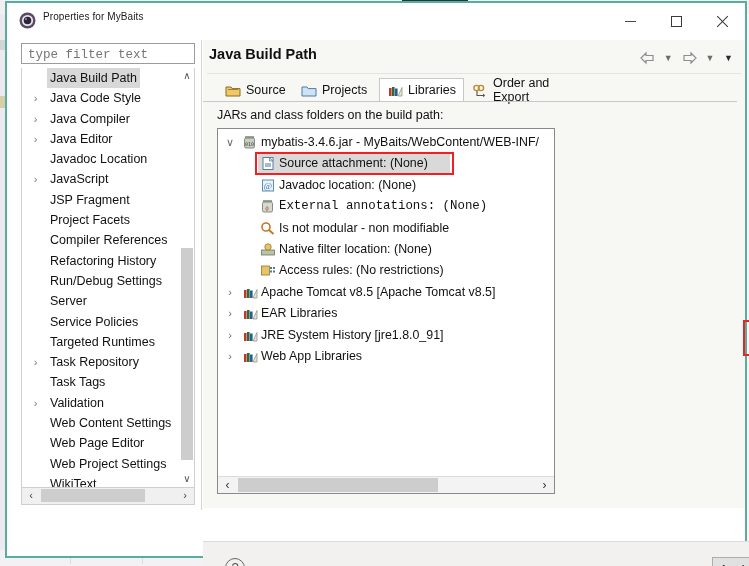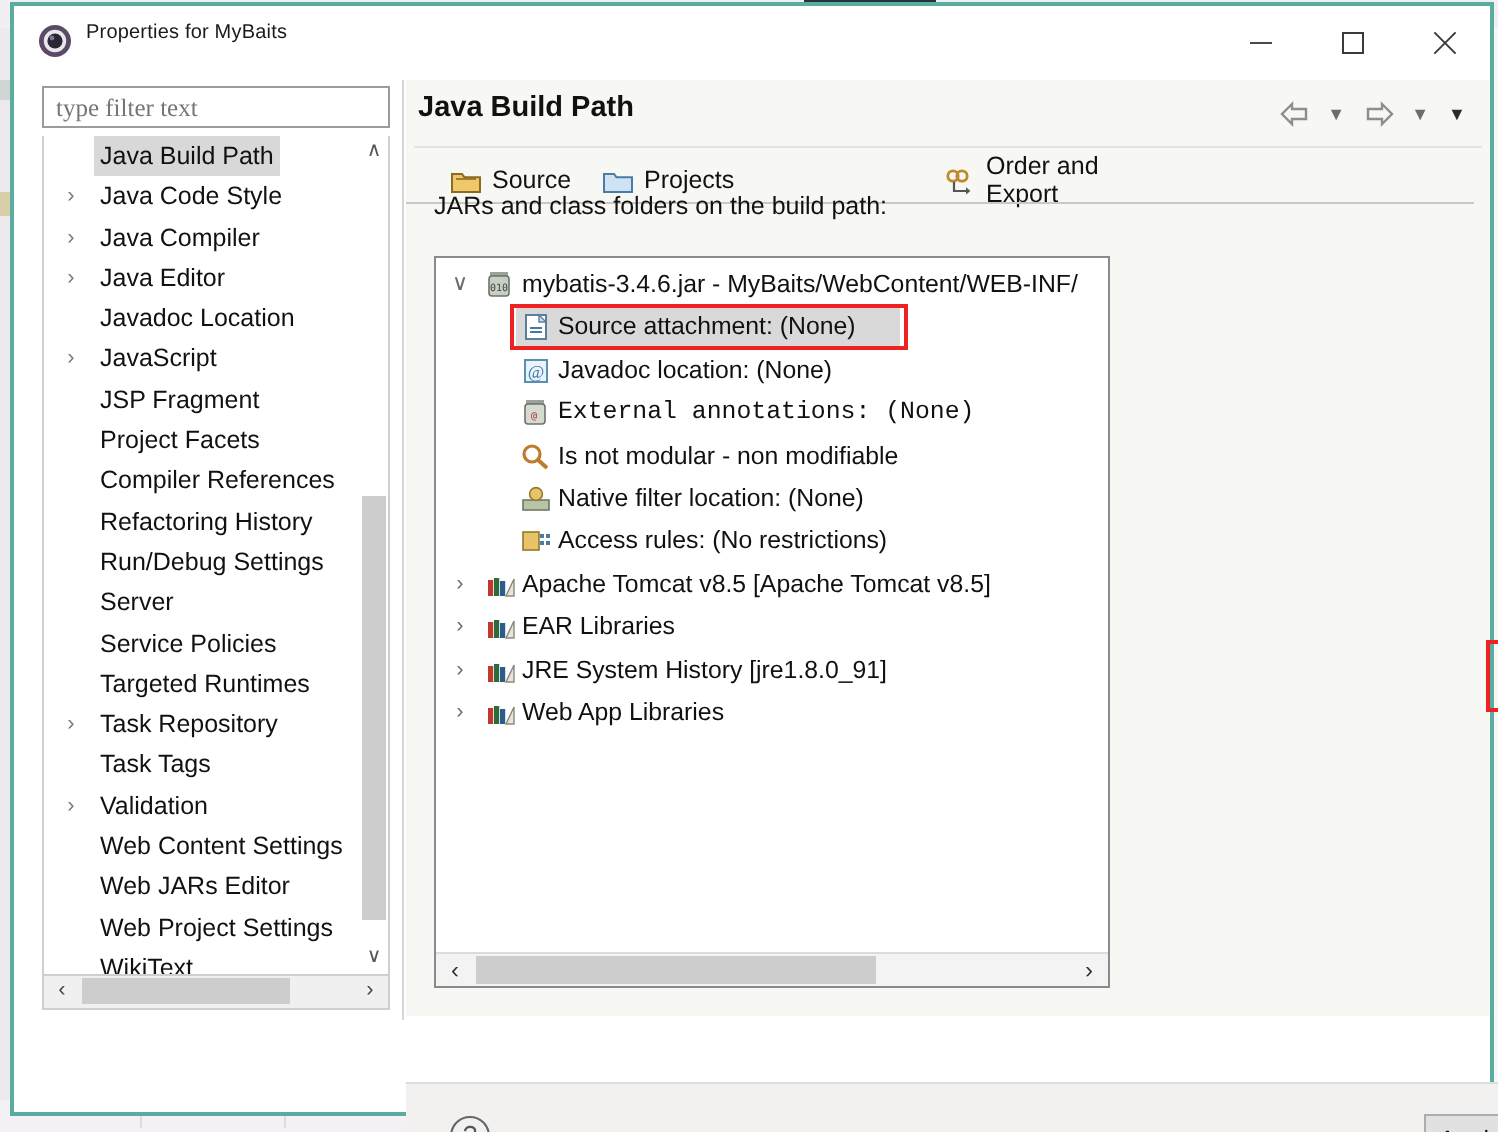--- a/index.html
+++ b/index.html
@@ -93,21 +93,21 @@
   .filter-box {
     position: absolute; left: 6px; top: 3px;
     width: 174px; height: 21px;
     border: 1px solid #9c9c9c;
     background: #ffffff;
     box-sizing: border-box;
   }
   .filter-box input {
     position: absolute; left: 4px; top: 0; width: 164px; height: 19px;
     border: 0; outline: 0; background: transparent;
-    font-family: Liberation Serif, serif;
+    font-family: Liberation Mono, monospace;
     font-size: 12.5px; color: #0c4a6e;
   }
   .tree-box {
     position: absolute; left: 6px; top: 28px;
     width: 174px; height: 420px;
     background: #ffffff;
     border: 1px solid #cfcfcf;
     border-top: 0;
     box-sizing: border-box;
     overflow: hidden;
@@ -215,21 +215,21 @@
     border: 1px solid #c8c8c8;
     border-bottom-color: #ffffff;
   }
   .tab .tabicon { width: 16px; height: 15px; margin-right: 5px; position: relative; }
   .tab-underline {
     position: absolute; left: 0; top: 61px; width: 534px; height: 1px;
     background: #c8c8c8;
   }
 
   .desc {
-    position: absolute; left: 14px; top: 56px;
+    position: absolute; left: 14px; top: 68px;
     font-size: 12.5px; color: #111;
   }
 
   
   .jarbox {
     position: absolute; left: 14px; top: 88px;
     width: 338px; height: 366px;
     background: #ffffff;
     border: 1px solid #8a8a8a;
     box-sizing: border-box;
@@ -411,21 +411,21 @@
               <span class="tlabel">Task Tags</span>
             </div>
             <div class="tnode">
               <span class="arrow">›</span>
               <span class="tlabel">Validation</span>
             </div>
             <div class="tnode">
               <span class="tlabel">Web Content Settings</span>
             </div>
             <div class="tnode">
-              <span class="tlabel">Web JARs Editor</span>
+              <span class="tlabel">Web Page Editor</span>
             </div>
             <div class="tnode">
               <span class="tlabel">Web Project Settings</span>
             </div>
             <div class="tnode">
               <span class="tlabel">WikiText</span>
             </div>
           </div>
         <div class="tree-vsb">
           <div class="sb-up">∧</div>
@@ -472,20 +472,29 @@
                 <path d="M3 6.5 L13 6.5" stroke="#8a6d20" stroke-width=".8"></path>
               </svg></span>
             <span>Source</span>
           </div>
           <div class="tab" style="left: 76px; width: 86px;">
             <span class="tabicon"><svg width="16" height="15" viewBox="0 0 16 15">
                 <path d="M1 4 L6 4 L7.2 5.6 L15 5.6 L15 13 L1 13 Z" fill="#cfe3f5" stroke="#4a7ca8" stroke-width="1"></path>
               </svg></span>
             <span>Projects</span>
           </div>
+          <div class="tab active" style="left: 162px; width: 85px;">
+            <span class="tabicon"><svg width="16" height="15" viewBox="0 0 16 15">
+                <rect x="2" y="5" width="2.6" height="8" fill="#c0392b"></rect>
+                <rect x="5" y="4" width="2.6" height="9" fill="#2d6b3f"></rect>
+                <rect x="8" y="5.5" width="2.6" height="7.5" fill="#2c5d8a"></rect>
+                <path d="M11 13 L15 4.5 L15 13 Z" fill="#e8e4d8" stroke="#8a8a7a" stroke-width=".7"></path>
+              </svg></span>
+            <span>Libraries</span>
+          </div>
           <div class="tab" style="left: 247px; width: 122px;">
             <span class="tabicon"><svg width="16" height="15" viewBox="0 0 16 15">
                 <circle cx="4.5" cy="5" r="2.6" fill="none" stroke="#c08a2a" stroke-width="1.4"></circle>
                 <circle cx="9" cy="5" r="2.6" fill="none" stroke="#c08a2a" stroke-width="1.4"></circle>
                 <path d="M5 8 L5 12.5 L12 12.5" fill="none" stroke="#555" stroke-width="1.1"></path>
                 <path d="M11 10.6 L13.2 12.5 L11 14.2" fill="#555"></path>
               </svg></span>
             <span>Order and Export</span>
           </div>
         </div>

